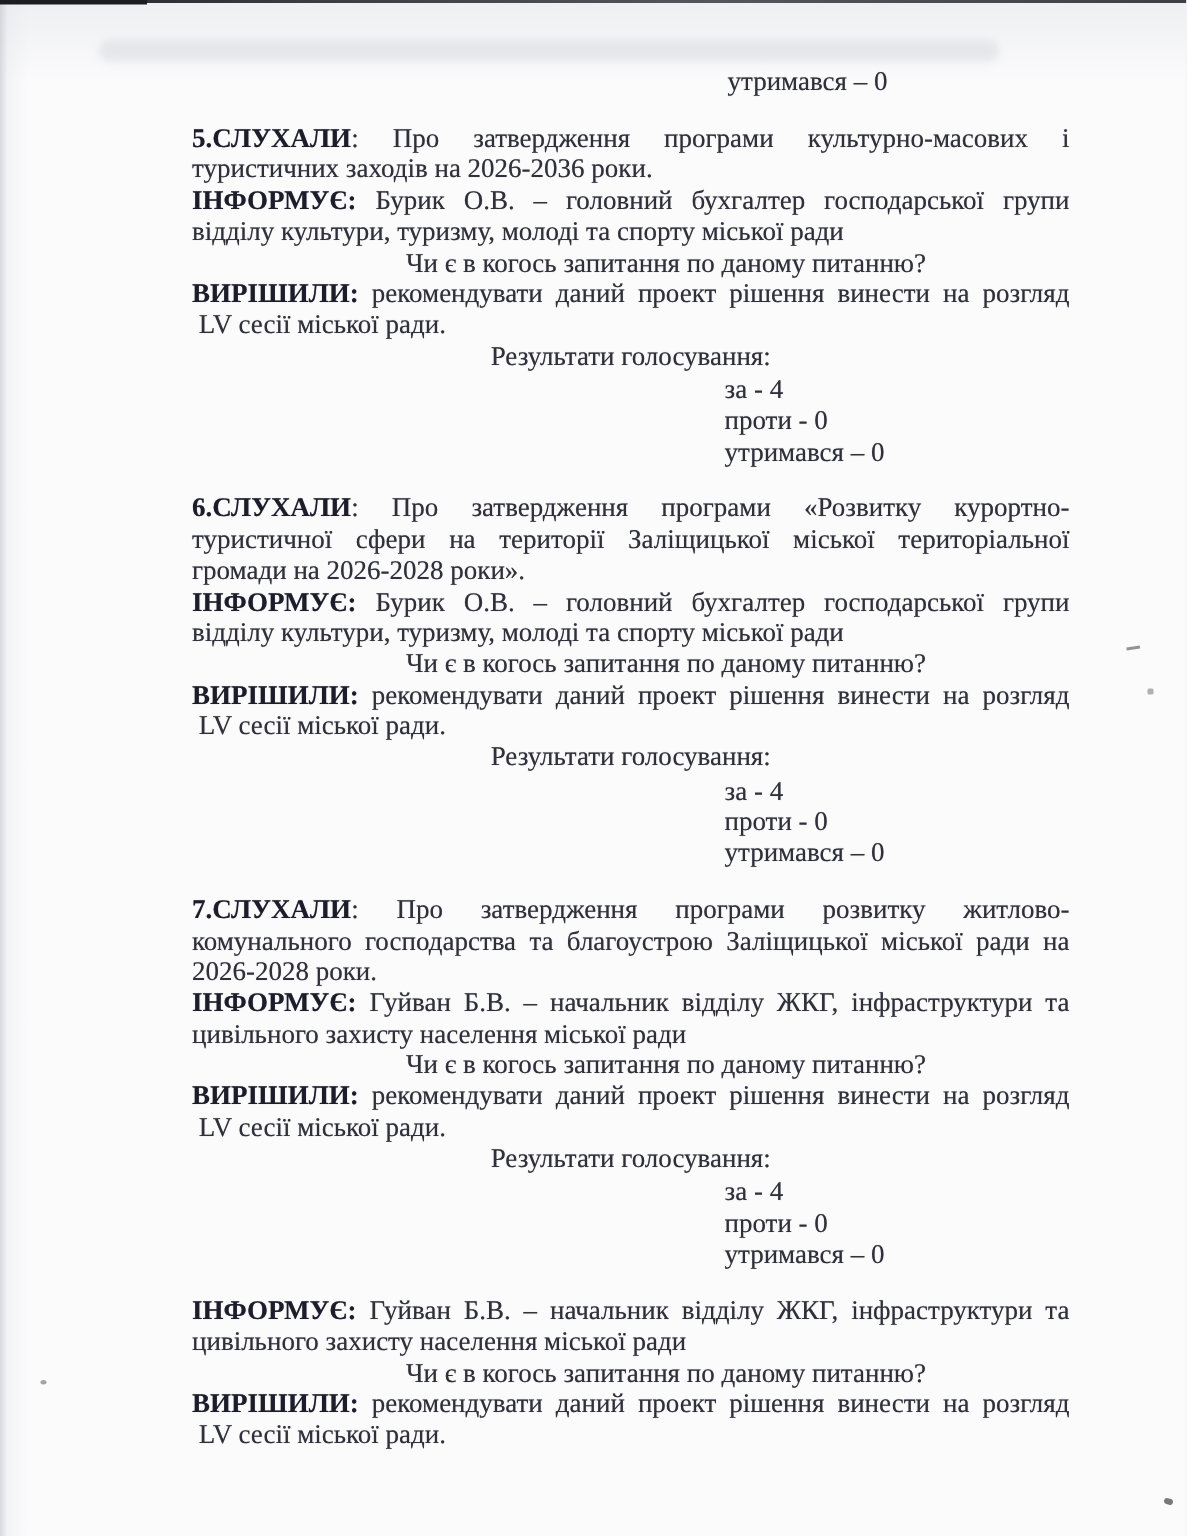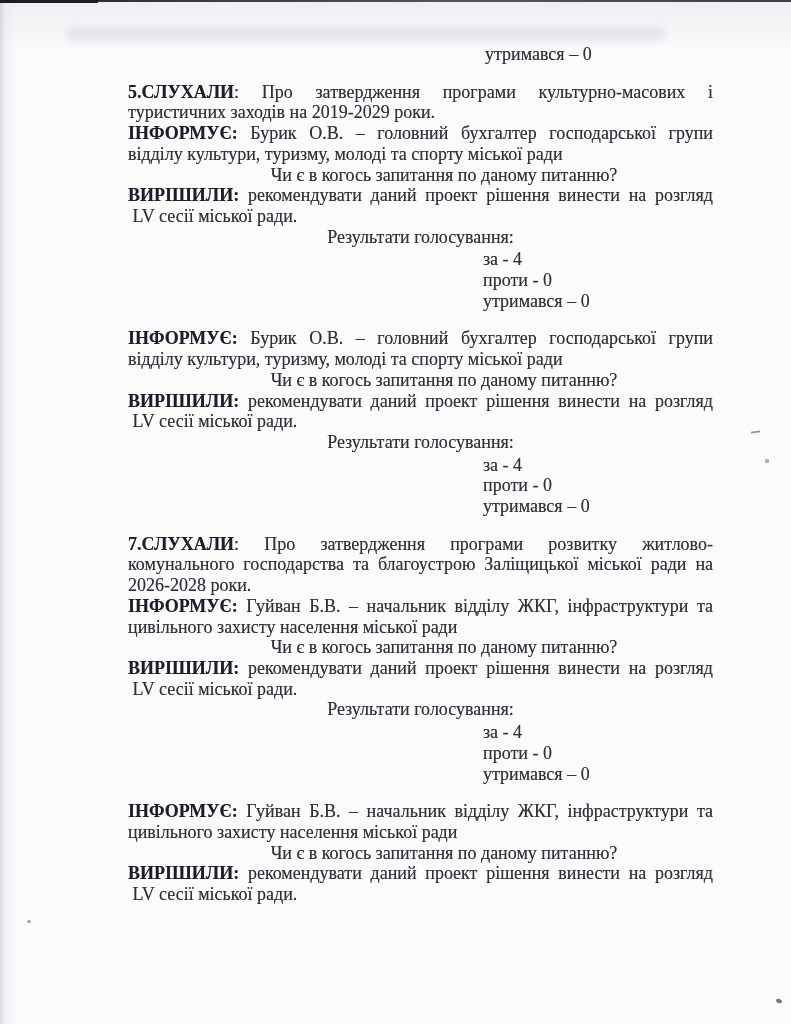--- a/index.html
+++ b/index.html
@@ -52,33 +52,34 @@
 <div class="page">
   <div class="top-edge"></div>
   <div class="top-edge-left"></div>
   <div class="smudge"></div>
 
   <div class="content">
 
     <div class="carryover">утримався – 0</div>
 
     <section>
-      <p class="justify"><b>5.СЛУХАЛИ</b><span>: Про затвердження програми культурно-масових і туристичних заходів на 2019-2029 роки.</span></p>
+      <p class="justify"><b>5.СЛУХАЛИ</b><span>: Про затвердження програми культурно-масових і туристичних заходів на 2026-2036 роки.</span></p>
       <p class="justify"><b>ІНФОРМУЄ:</b><span> Бурик О.В. – головний бухгалтер господарської групи відділу культури, туризму, молоді та спорту міської ради</span></p>
       <p class="indent">Чи є в когось запитання по даному питанню?</p>
       <p class="justify"><b>ВИРІШИЛИ:</b><span> рекомендувати даний проект рішення винести на розгляд &nbsp;LV сесії міської ради.</span></p>
       <p>Результати голосування:</p>
       <div class="votes">
         <div>за - 4</div>
         <div>проти - 0</div>
         <div>утримався – 0</div>
       </div>
     </section>
 
     <section>
+      <p class="justify"><b>6.СЛУХАЛИ</b><span>: Про затвердження програми «Розвитку курортно-туристичної сфери на території Заліщицької міської територіальної громади на 2026-2028 роки».</span></p>
       <p class="justify"><b>ІНФОРМУЄ:</b><span> Бурик О.В. – головний бухгалтер господарської групи відділу культури, туризму, молоді та спорту міської ради</span></p>
       <p class="indent">Чи є в когось запитання по даному питанню?</p>
       <p class="justify"><b>ВИРІШИЛИ:</b><span> рекомендувати даний проект рішення винести на розгляд &nbsp;LV сесії міської ради.</span></p>
       <p>Результати голосування:</p>
       <div class="votes">
         <div>за - 4</div>
         <div>проти - 0</div>
         <div>утримався – 0</div>
       </div>
     </section>

